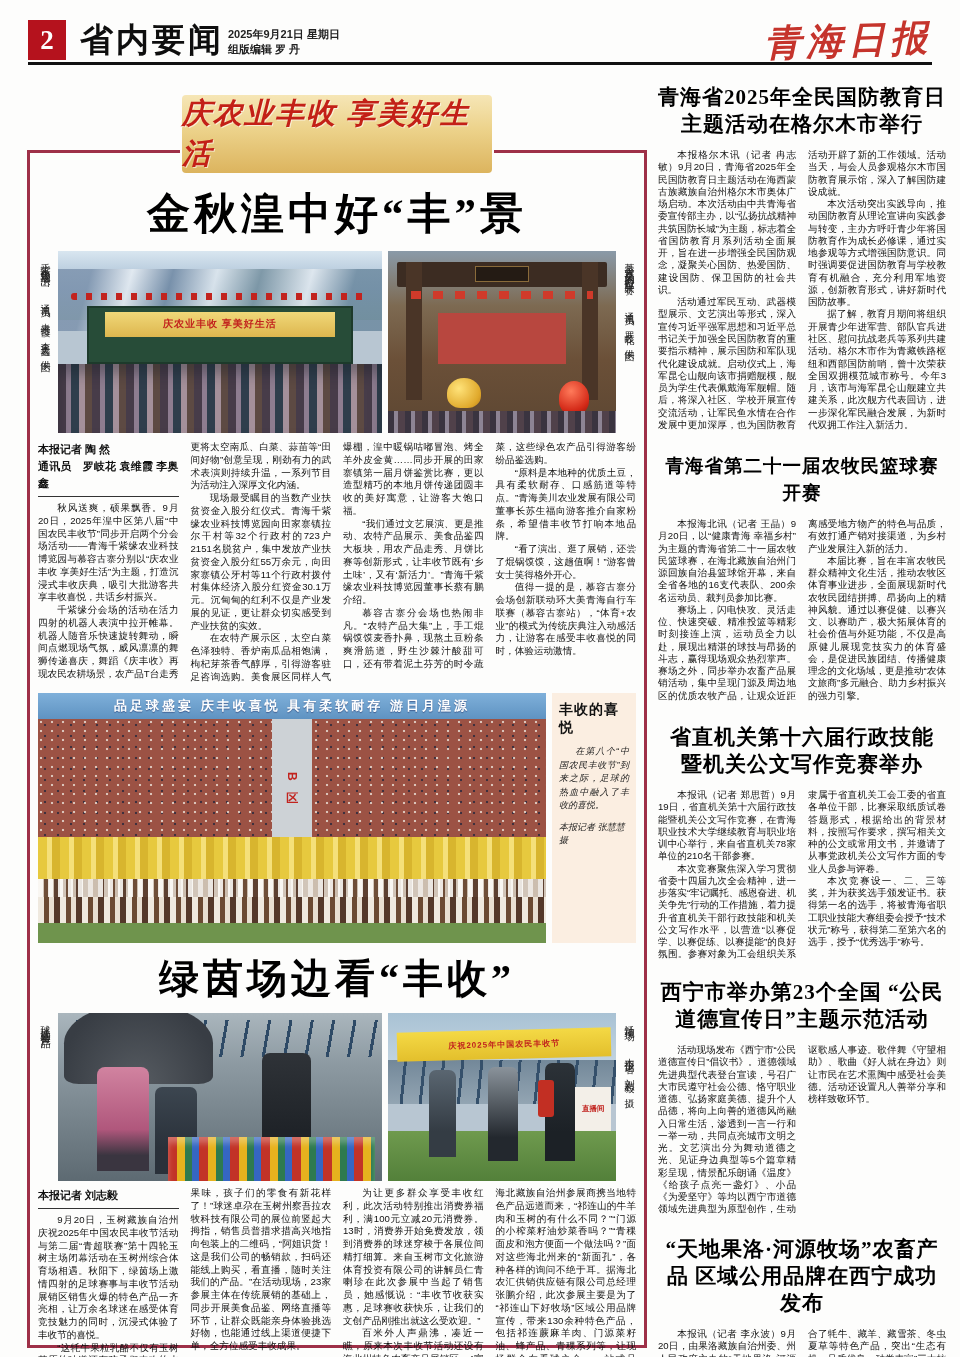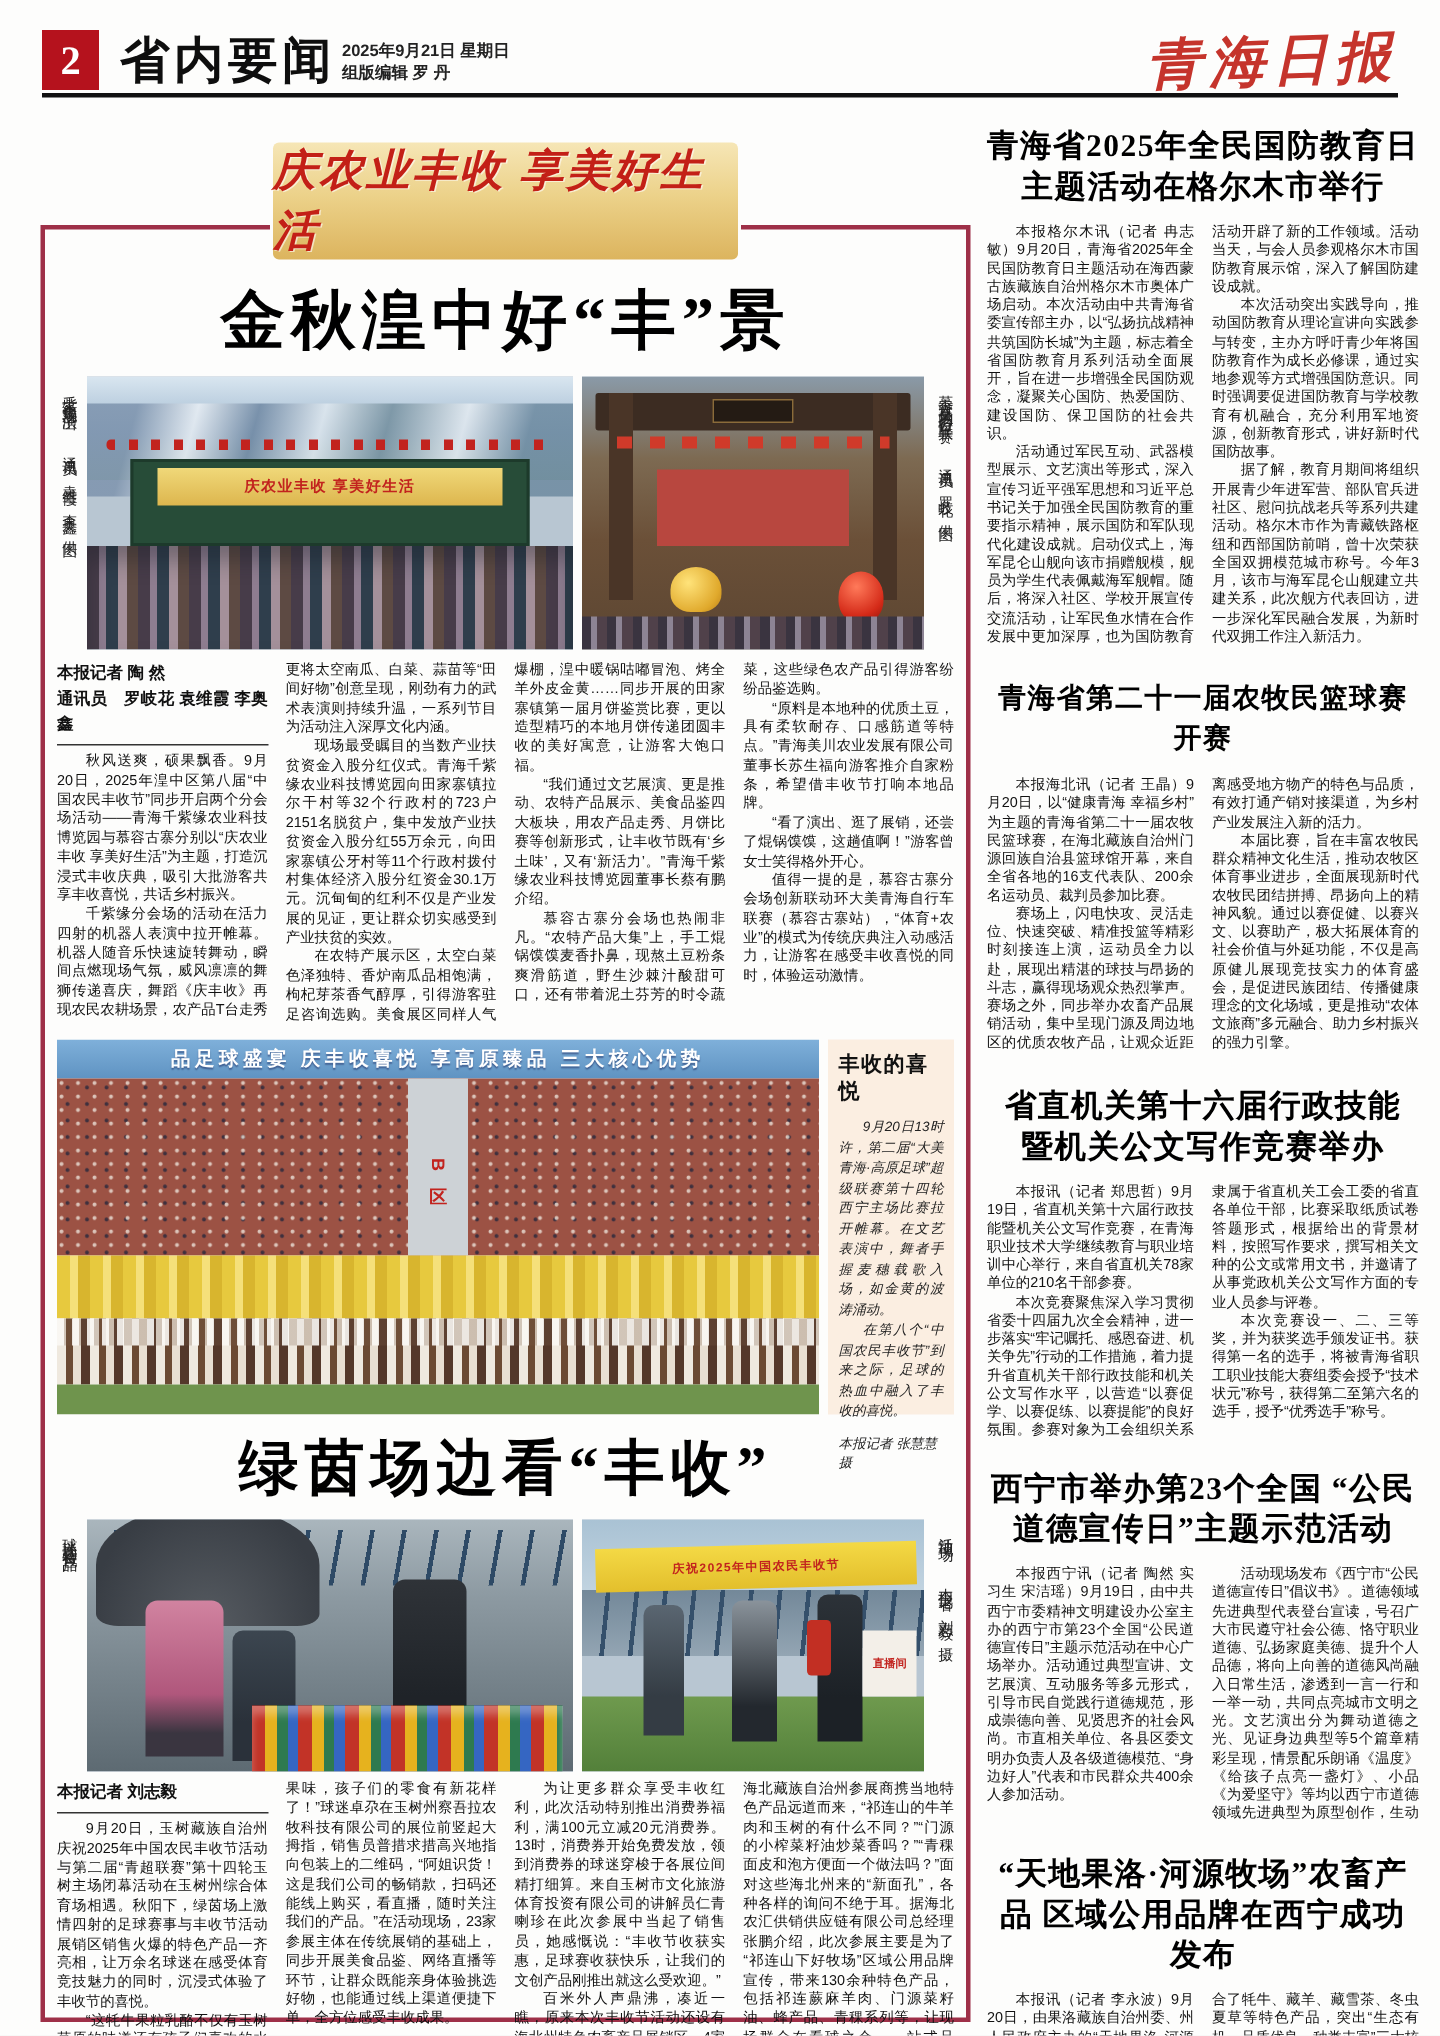--- a/index.html
+++ b/index.html
@@ -220,35 +220,34 @@
           <p>慕容古寨分会场也热闹非凡。“农特产品大集”上，手工焜锅馍馍麦香扑鼻，现熬土豆粉条爽滑筋道，野生沙棘汁酸甜可口，还有带着泥土芬芳的时令蔬菜，这些绿色农产品引得游客纷纷品鉴选购。</p>
           <p>“原料是本地种的优质土豆，具有柔软耐存、口感筋道等特点。”青海美川农业发展有限公司董事长苏生福向游客推介自家粉条，希望借丰收节打响本地品牌。</p>
           <p>“看了演出、逛了展销，还尝了焜锅馍馍，这趟值啊！”游客曾女士笑得格外开心。</p>
           <p>值得一提的是，慕容古寨分会场创新联动环大美青海自行车联赛（慕容古寨站），“体育+农业”的模式为传统庆典注入动感活力，让游客在感受丰收喜悦的同时，体验运动激情。</p>
         </div>
     </div>
 
     <div class="stadiumrow">
       <div class="stadium">
         <div class="st-banner">
-          <span>品足球盛宴  庆丰收喜悦  享高原臻品  三大核心优势</span>
+          <span>品足球盛宴  庆丰收喜悦  具有柔软耐存  游日月湟源</span>
         </div>
         <div class="st-stands">
           <div class="st-pillar">
             <span>B区</span>
           </div>
         </div>
         <div class="st-wheat"></div>
         <div class="st-people"></div>
         <div class="st-pitch"></div>
       </div>
       <div class="sidebox">
         <h3>丰收的喜悦</h3>
         <div class="sb-text">
-            <p>9月20日13时许，第二届“大美青海·高原足球”超级联赛第十四轮西宁主场比赛拉开帷幕。在文艺表演中，舞者手握麦穗载歌入场，如金黄的波涛涌动。</p>
             <p>在第八个“中国农民丰收节”到来之际，足球的热血中融入了丰收的喜悦。</p>
           </div>
         <div class="credit">本报记者 张慧慧 摄</div>
       </div>
     </div>
 
     <div class="h2">绿茵场边看“丰收”</div>
 
     <div class="photorow row2">
       <div class="vcap">球迷选购特色产品。</div>
@@ -318,21 +317,20 @@
       <div class="cols2">
           <p>本报讯（记者 郑思哲）9月19日，省直机关第十六届行政技能暨机关公文写作竞赛，在青海职业技术大学继续教育与职业培训中心举行，来自省直机关78家单位的210名干部参赛。</p>
           <p>本次竞赛聚焦深入学习贯彻省委十四届九次全会精神，进一步落实“牢记嘱托、感恩奋进、机关争先”行动的工作措施，着力提升省直机关干部行政技能和机关公文写作水平，以营造“以赛促学、以赛促练、以赛提能”的良好氛围。参赛对象为工会组织关系隶属于省直机关工会工委的省直各单位干部，比赛采取纸质试卷答题形式，根据给出的背景材料，按照写作要求，撰写相关文种的公文或常用文书，并邀请了从事党政机关公文写作方面的专业人员参与评卷。</p>
           <p>本次竞赛设一、二、三等奖，并为获奖选手颁发证书。获得第一名的选手，将被青海省职工职业技能大赛组委会授予“技术状元”称号，获得第二至第六名的选手，授予“优秀选手”称号。</p>
         </div>
     </div>
 
     <div class="art a4">
       <h2>西宁市举办第23个全国 “公民道德宣传日”主题示范活动</h2>
       <div class="cols2">
-          <p>本报西宁讯（记者 陶然 实习生 宋洁瑶）9月19日，由中共西宁市委精神文明建设办公室主办的西宁市第23个全国“公民道德宣传日”主题示范活动在中心广场举办。活动通过典型宣讲、文艺展演、互动服务等多元形式，引导市民自觉践行道德规范，形成崇德向善、见贤思齐的社会风尚。市直相关单位、各县区委文明办负责人及各级道德模范、“身边好人”代表和市民群众共400余人参加活动。</p>
           <p>活动现场发布《西宁市“公民道德宣传日”倡议书》。道德领域先进典型代表登台宣读，号召广大市民遵守社会公德、恪守职业道德、弘扬家庭美德、提升个人品德，将向上向善的道德风尚融入日常生活，渗透到一言一行和一举一动，共同点亮城市文明之光。文艺演出分为舞动道德之光、见证身边典型等5个篇章精彩呈现，情景配乐朗诵《温度》《给孩子点亮一盏灯》、小品《为爱坚守》等均以西宁市道德领域先进典型为原型创作，生动讴歌感人事迹。歌伴舞《守望相助》、歌曲《好人就在身边》则让市民在艺术熏陶中感受社会美德。活动还设置凡人善举分享和榜样致敬环节。</p>
         </div>
     </div>
 
     <div class="art a5">
       <h2>“天地果洛·河源牧场”农畜产品 区域公用品牌在西宁成功发布</h2>
       <div class="cols2">
           <p>本报讯（记者 李永波）9月20日，由果洛藏族自治州委、州人民政府主办的“天地果洛·河源牧场”农畜产品区域公用品牌发布会在西宁市海湖新区唐道637熙街广场举办。发布会通过品牌发布、产业签约与生态展示三大核心环节，系统呈现了“青藏高原生态密码”的价值转化路径，全面彰显果洛州农畜产业的生态优势与发展潜力。</p>
           <p>据了解，此次发布的“天地果洛·河源牧场”区域公用品牌，整合了牦牛、藏羊、藏雪茶、冬虫夏草等特色产品，突出“生态有机、品质优良、种类丰富”三大核心优势，显著增强产品市场竞争力。活动现场举行了“天地果洛·河源牧场”授权企业产品授牌及战略合作签约仪式，推动果洛州绿色有机农畜产品实现从源头牧场到消费者餐桌的高效衔接。活动还设置绿色有机农畜产品展销区、非遗文创产品展区和创意菜系美食展，集中呈现了果洛州各县农畜产品和非遗文创成果。</p>
         </div>

